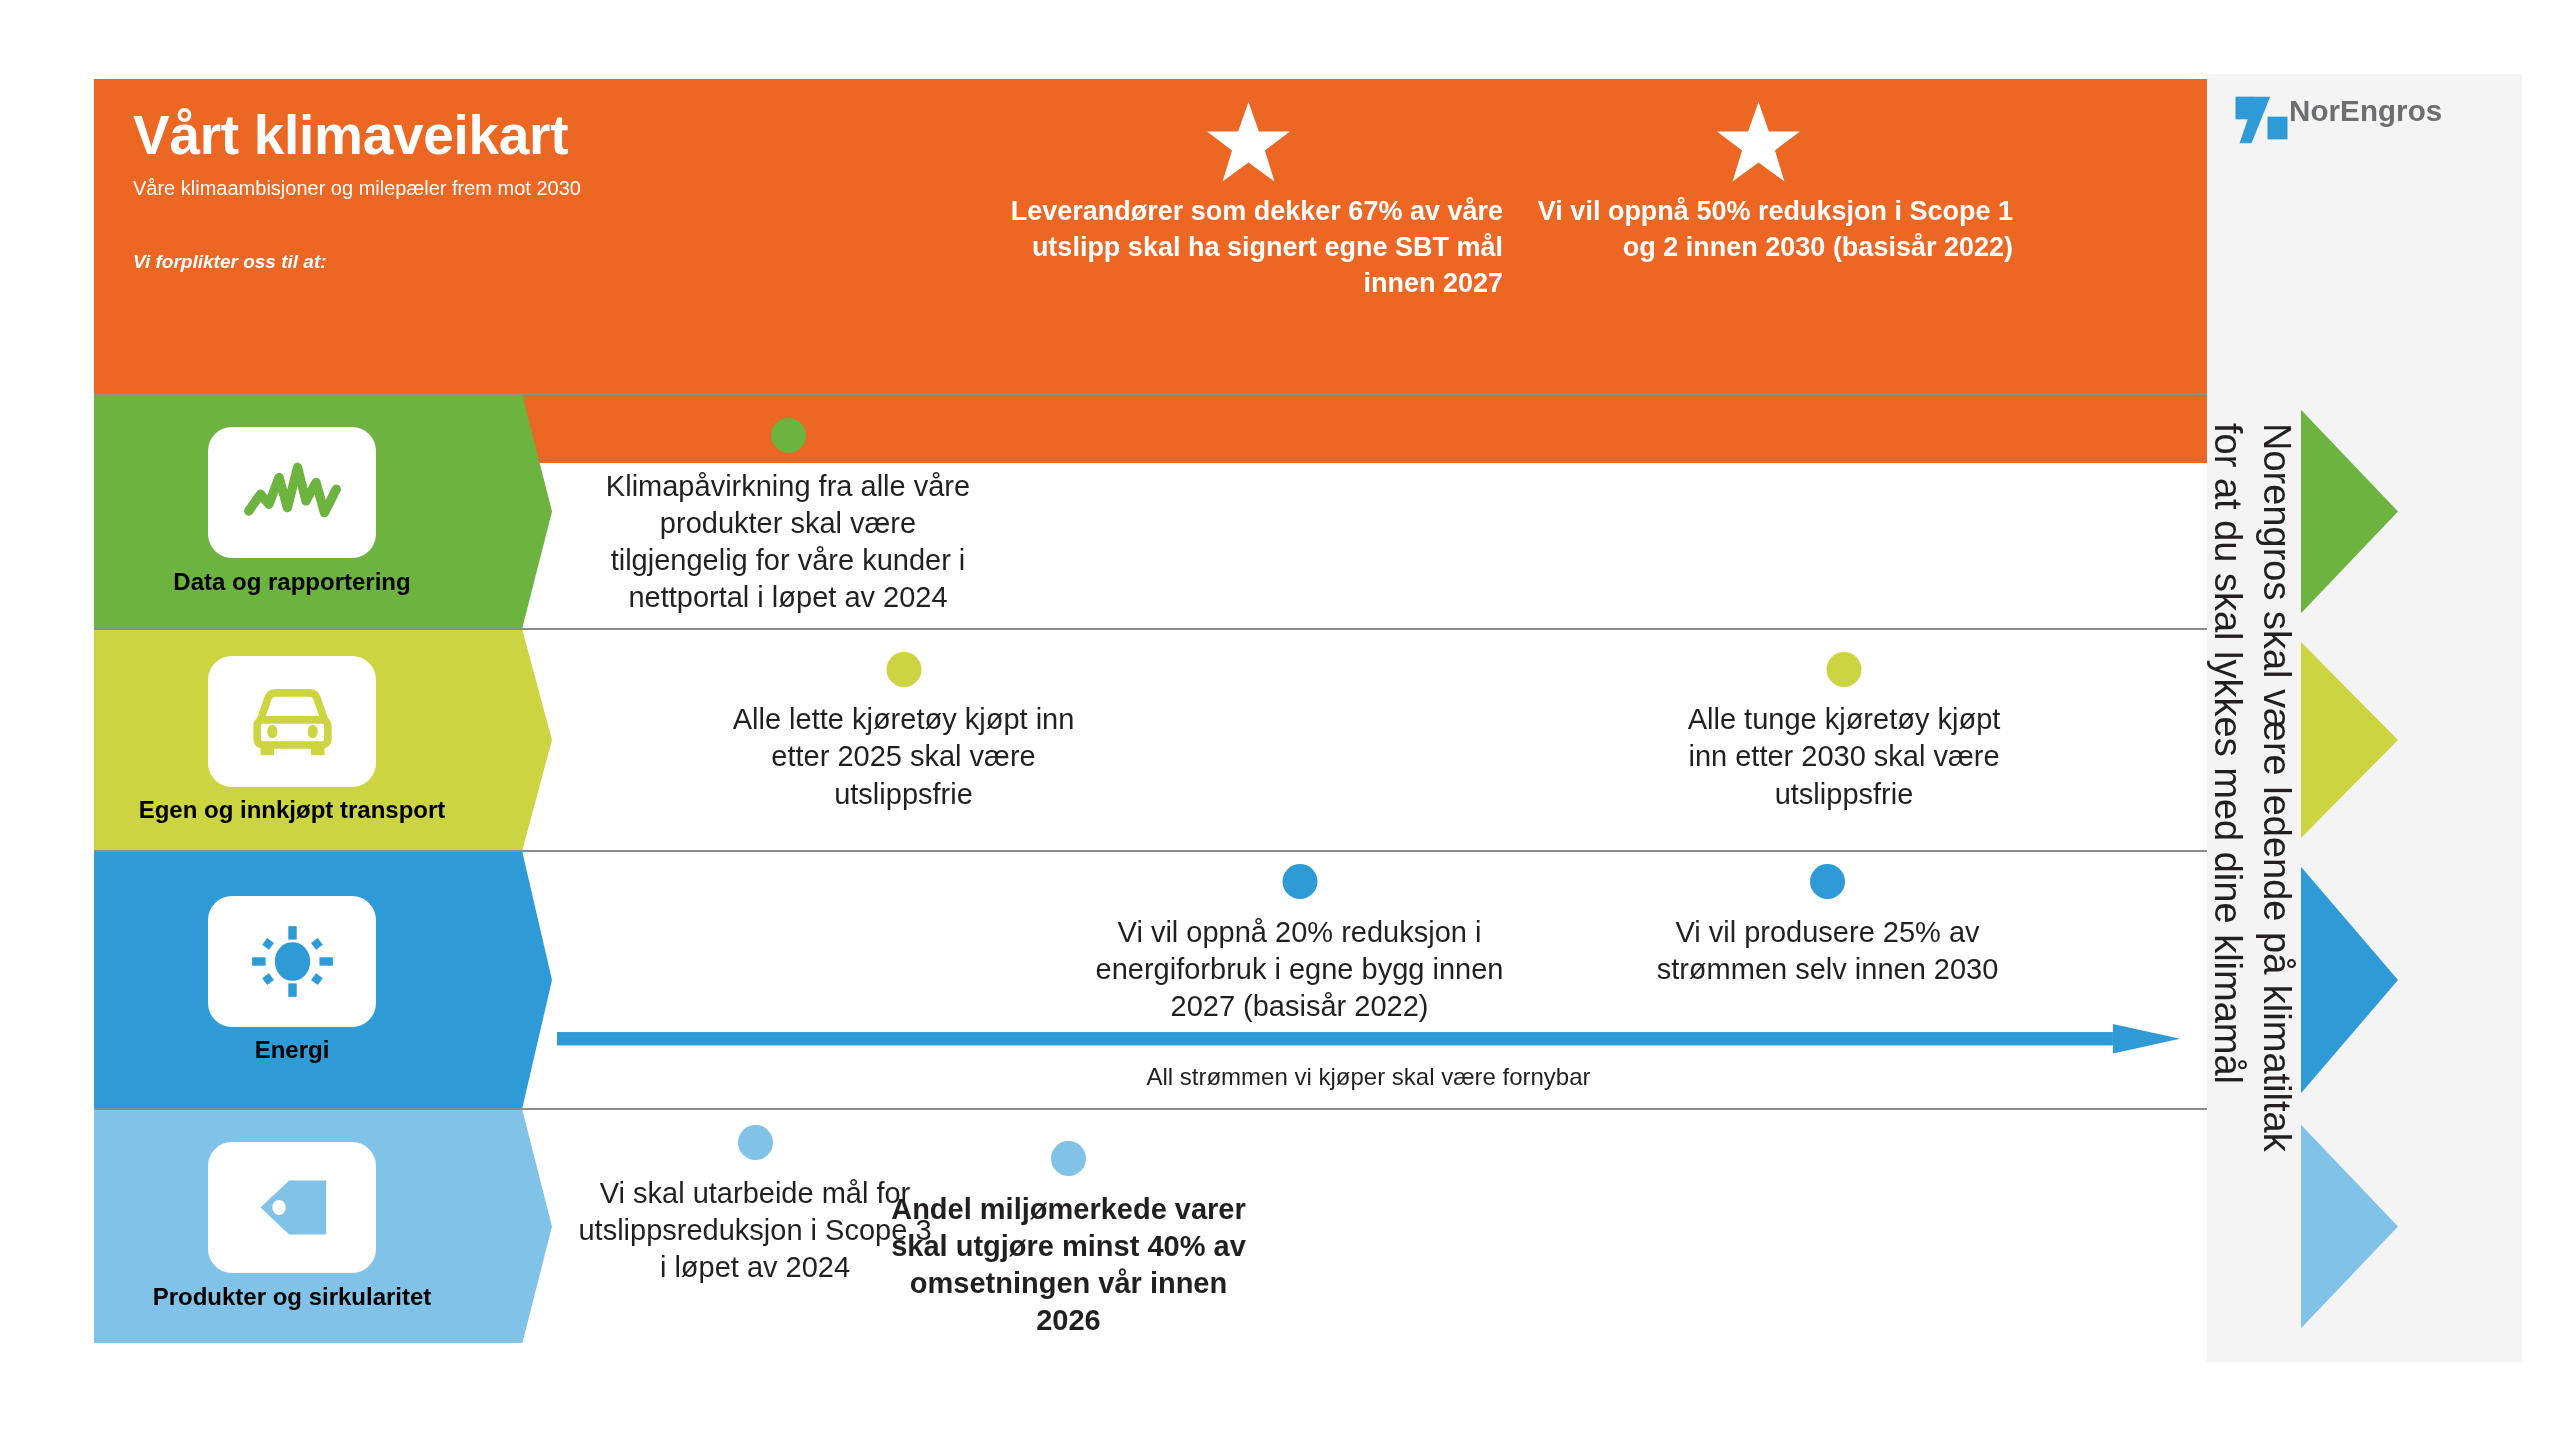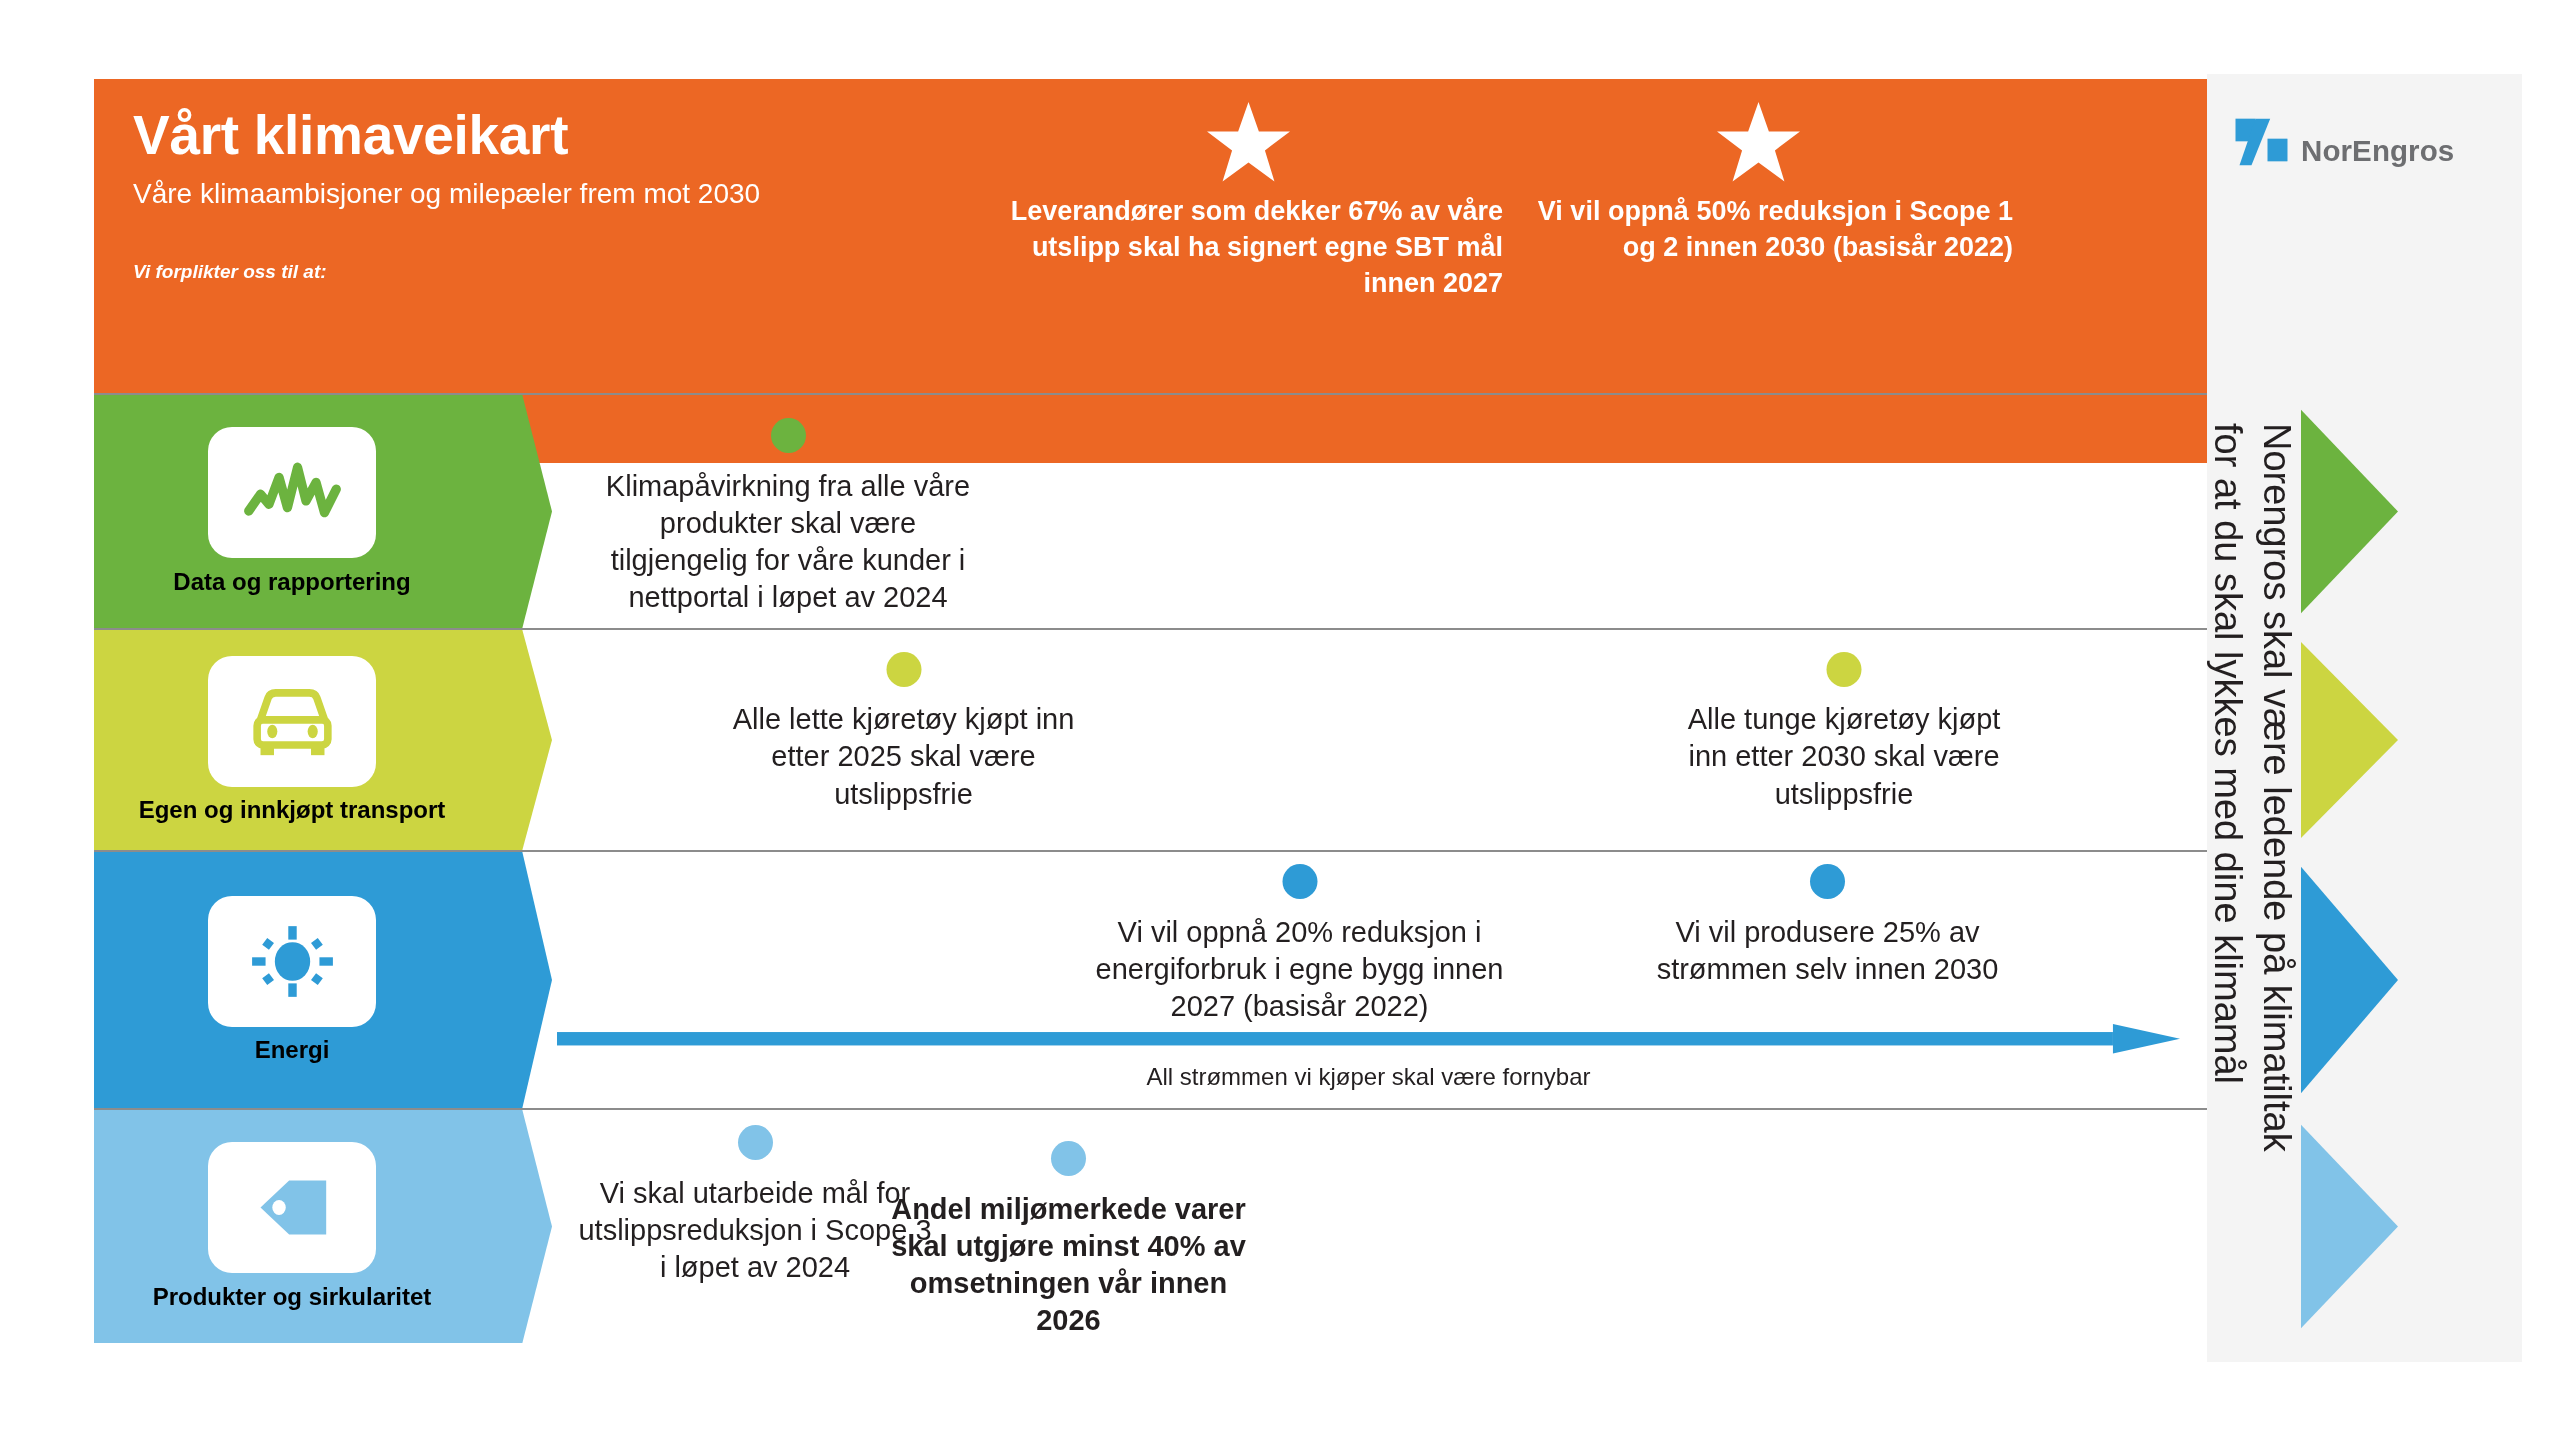--- a/index.html
+++ b/index.html
@@ -11,21 +11,21 @@
   }
   .canvas{position:relative;width:2576px;height:1441px;background:#fff;}
 
   
   .right-panel{
     position:absolute;left:2207px;top:74px;width:315px;height:1288px;
     background:#f4f4f4;
   }
   .logo-wrap{
     position:absolute;left:2234px;top:94px;width:268px;height:74px;
-    display:flex;align-items:flex-end;gap:12px;
+    display:flex;align-items:flex-start;
   }
   .logo-mark{width:55px;height:52px;flex:none;}
   .logo-text{
     font-size:29.5px;font-weight:bold;color:#6d6e71;letter-spacing:0.1px;
     font-family:"Liberation Sans",sans-serif;
   }
 
   .vert-text{
     position:absolute;left:2301px;top:423px;width:899px;height:221px;
     transform:rotate(90deg);transform-origin:0 0;
@@ -35,21 +35,21 @@
   }
 
   
   .header{
     position:absolute;left:94px;top:79px;width:2113px;height:384px;
     background:#ec6724;
     display:flex;align-items:stretch;
   }
   .hdr-left{width:899px;padding:28px 0 0 39px;box-sizing:border-box;color:#fff;}
   .hdr-title{font-size:55px;font-weight:bold;line-height:1.04;letter-spacing:-0.3px;}
-  .hdr-sub{font-size:28px;line-height:1.25;margin-top:12px;font-weight:normal;}
+  .hdr-sub{font-size:20px;line-height:1.25;margin-top:12px;font-weight:normal;}
   .hdr-commit{font-size:19px;font-style:italic;font-weight:bold;margin-top:50px;}
 
   .hdr-star-col{
     width:510px;padding-top:23px;box-sizing:border-box;
     display:flex;flex-direction:column;align-items:center;color:#fff;text-align:right;
   }
   .star{width:87px;height:83px;display:block;}
   .star-cap{font-size:27px;font-weight:bold;line-height:1.34;margin-top:8px;}
 
   

